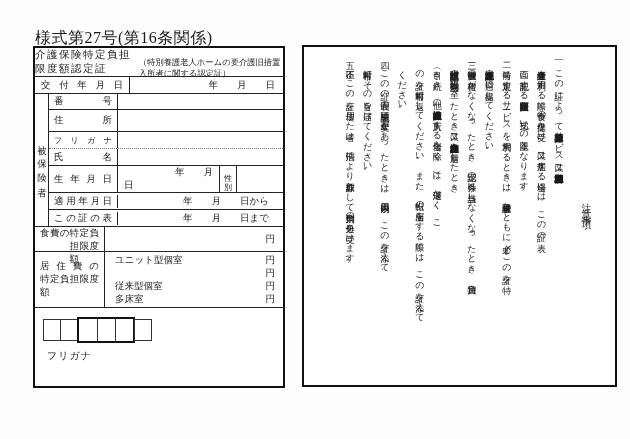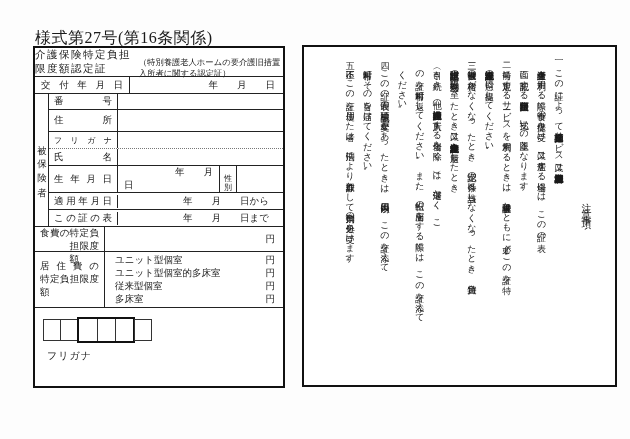--- a/index.html
+++ b/index.html
@@ -173,21 +173,20 @@
       <div class="lab">
         <div class="sp">居住費の</div>
         <div class="sp">特定負担限度額</div>
       </div>
       <div class="res-val">
         <div class="res-line">
           <span>ユニット型個室</span>
           <span class="yen">円</span>
         </div>
         <div class="res-line">
-          <span>ユニット型個室的多床室</span>
           <span class="yen">円</span>
         </div>
         <div class="res-line">
           <span>従来型個室</span>
           <span class="yen">円</span>
         </div>
         <div class="res-line">
           <span>多床室</span>
           <span class="yen">円</span>
         </div>

